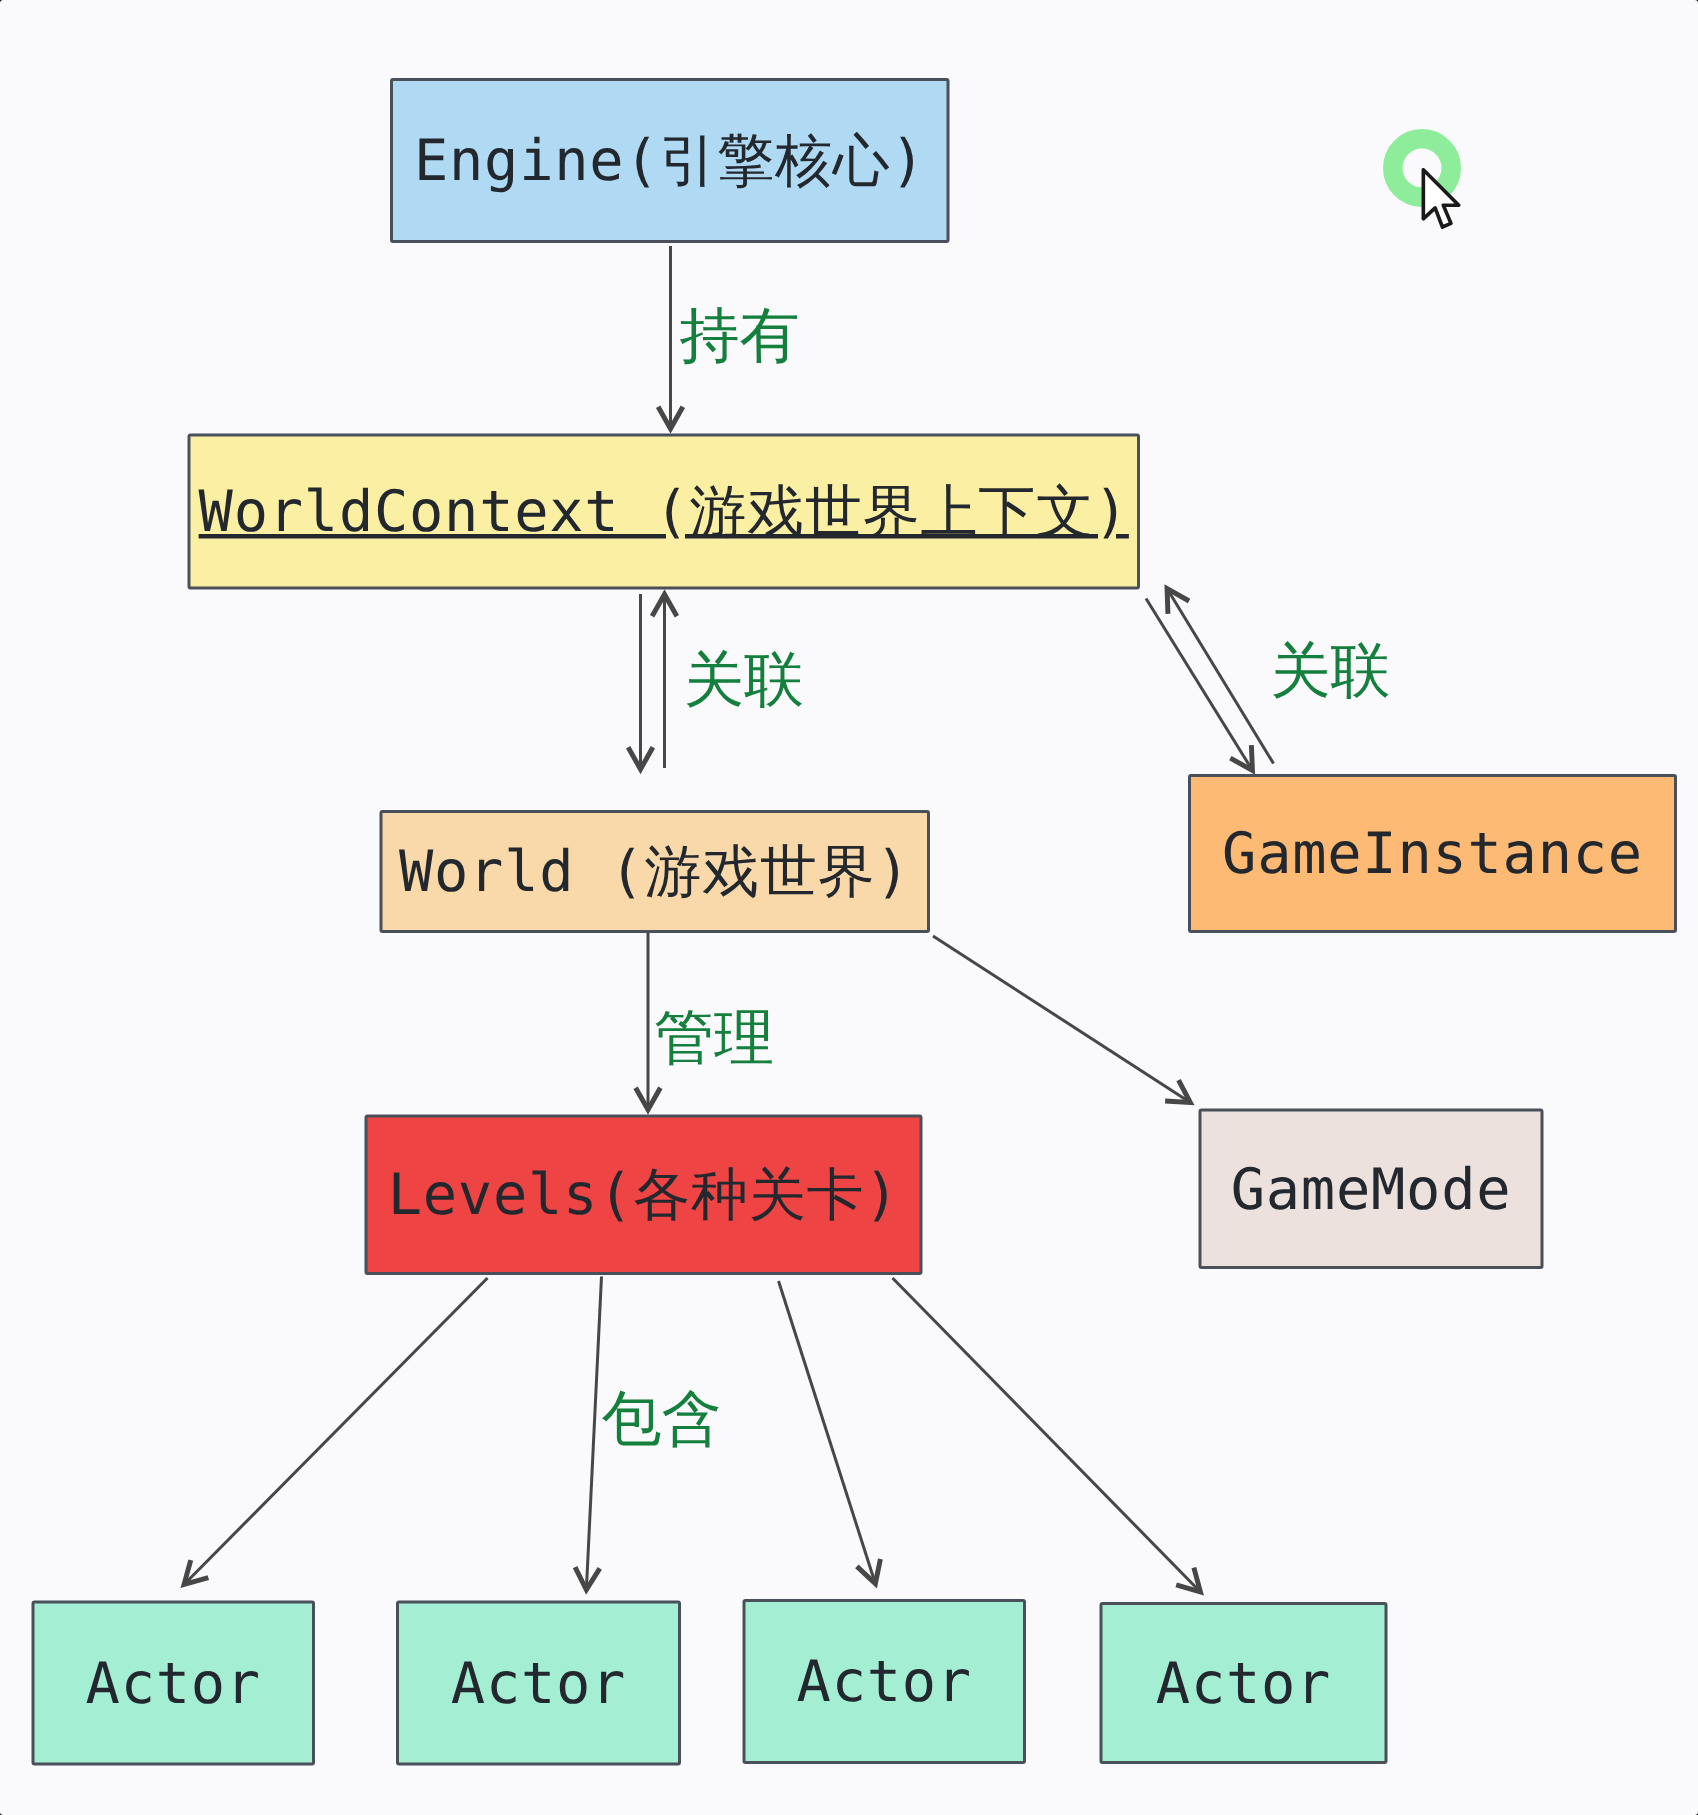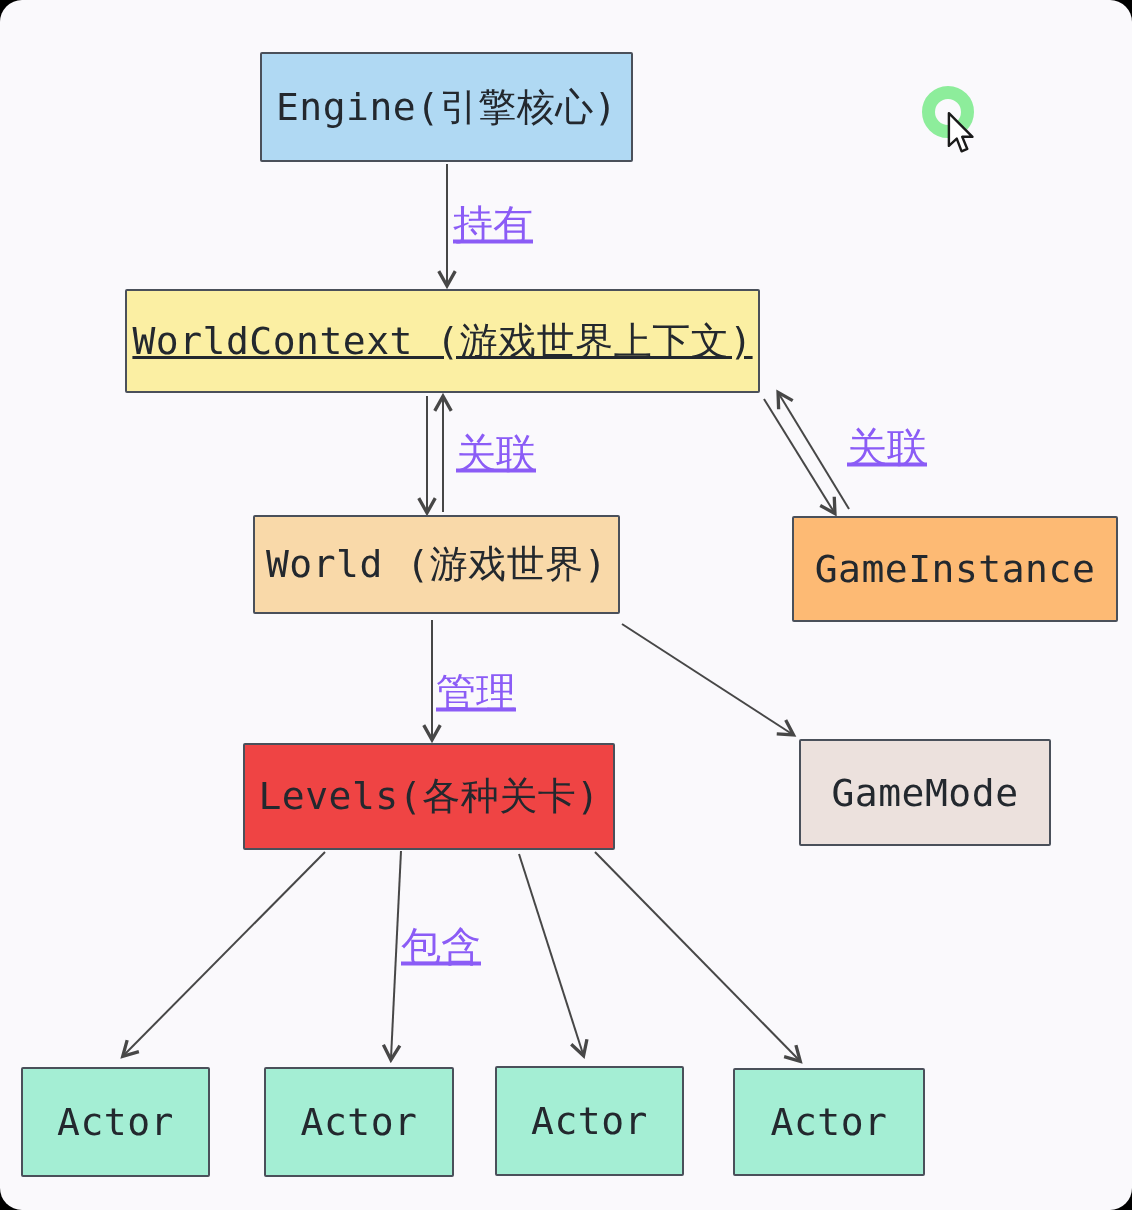--- a/index.html
+++ b/index.html
@@ -6,21 +6,21 @@
     margin: 0;
     padding: 0;
     background: #000;
     font-family: "DejaVu Sans Mono", "Liberation Mono", monospace;
   }
   .canvas {
     position: relative;
     width: 1132px;
     height: 1210px;
     background: #faf9fc;
-    border-radius: 22px;
+    border-radius: 2px;
     overflow: hidden;
   }
   .edges-layer {
     position: absolute;
     inset: 0;
     width: 100%;
     height: 100%;
   }
   .node {
     position: absolute;
@@ -32,32 +32,31 @@
     font-size: 38px;
     color: #23282e;
     white-space: nowrap;
     box-sizing: border-box;
     letter-spacing: 0.5px;
   }
   .edge-label {
     position: absolute;
     transform: translate(-50%, -50%);
     font-size: 40px;
-    color: #8b5cf6;
+    color: #15803d;
     white-space: nowrap;
     font-family: "DejaVu Sans", "Liberation Sans", "DejaVu Sans Mono", sans-serif;
-    text-decoration: underline;
   }
   
   .n-engine       { left: 260px; top: 52px;   width: 373px; height: 110px; }
   .n-worldcontext { left: 125px; top: 289px;  width: 635px; height: 104px; text-decoration: underline; }
-  .n-world        { left: 253px; top: 515px;  width: 367px; height: 99px; }
+  .n-world        { left: 253px; top: 540px;  width: 367px; height: 82px; }
   .n-gameinstance { left: 792px; top: 516px;  width: 326px; height: 106px; }
   .n-levels       { left: 243px; top: 743px;  width: 372px; height: 107px; }
-  .n-gamemode     { left: 799px; top: 739px;  width: 252px; height: 107px; }
+  .n-gamemode     { left: 799px; top: 739px;  width: 230px; height: 107px; }
   .n-actor1       { left: 21px;  top: 1067px; width: 189px; height: 110px; }
   .n-actor2       { left: 264px; top: 1067px; width: 190px; height: 110px; }
   .n-actor3       { left: 495px; top: 1066px; width: 189px; height: 110px; }
   .n-actor4       { left: 733px; top: 1068px; width: 192px; height: 108px; }
   
   .l-holds      { left: 493px; top: 224px; }
   .l-assocL     { left: 496px; top: 453px; }
   .l-assocR     { left: 887px; top: 447px; }
   .l-manage     { left: 476px; top: 692px; }
   .l-spawnhold  { left: 868px; top: 690px; }

